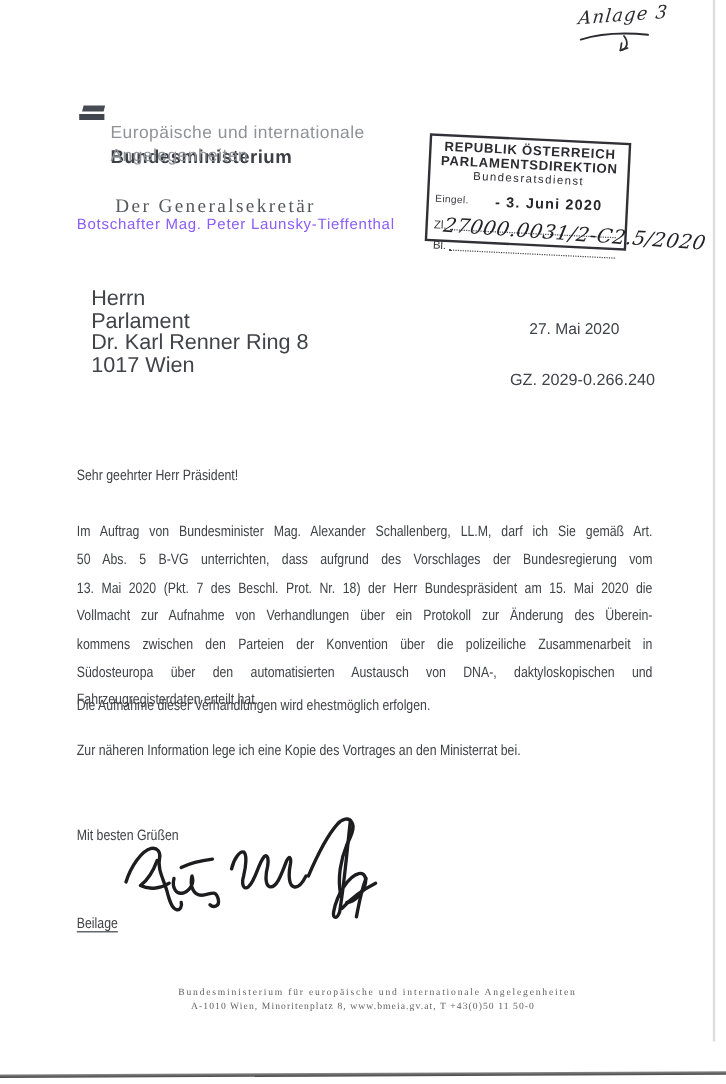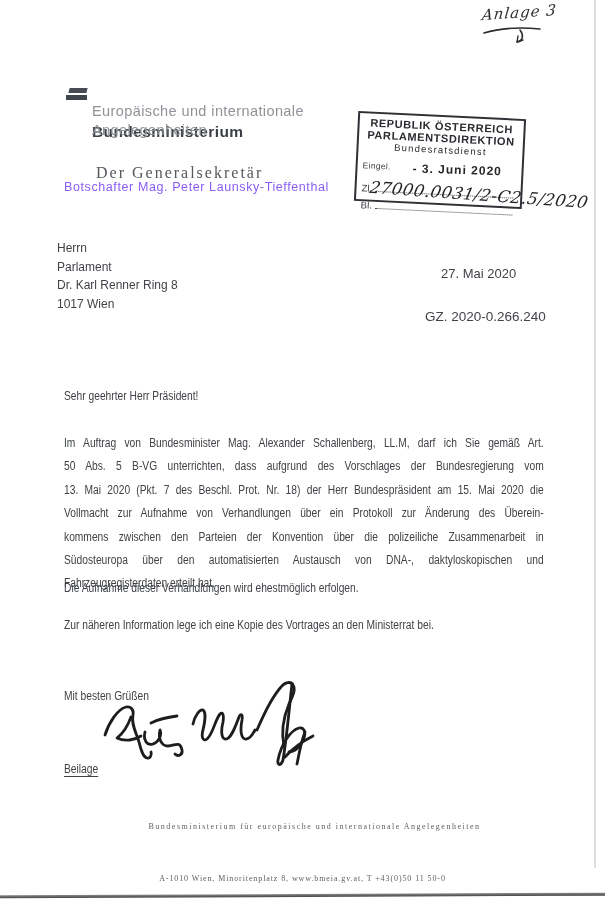--- a/index.html
+++ b/index.html
@@ -67,21 +67,21 @@
     left: 372px; top: 178px;
     font: italic 16.5px "DejaVu Serif", serif;
     color: #232327;
     letter-spacing: 0.5px;
     transform: rotate(4deg) skewX(-8deg);
     transform-origin: left top;
     white-space: nowrap;
   }
 
   
-  .recipient { left: 57px; top: 239px; font-size: 12px; line-height: 18.7px; color: #404348; }
+  .recipient { left: 76px; top: 239px; font-size: 18px; line-height: 18.7px; color: #404348; }
   .date { left: 441px; top: 266px; font-size: 13px; }
   .gz { left: 425px; top: 309px; font-size: 13.5px; }
 
   
   .bodyblock {
     left: 64px; width: 585px;
     transform: scaleX(0.82);
     transform-origin: 0 0;
     font-size: 12.5px;
     color: #3f4246;
@@ -99,21 +99,21 @@
 
   .signature { left: 85px; top: 672px; }
 
   
   .footer-line {
     left: 0; right: 0; text-align: center;
     font-family: "Liberation Serif", serif;
     color: #5f5f5f;
   }
   .footer-line.f1 { top: 822px; font-size: 8px; letter-spacing: 1.5px; margin-left: 24px; }
-  .footer-line.f2 { top: 834px; font-size: 8px; letter-spacing: 0.9px; margin-top: 40px; }
+  .footer-line.f2 { top: 834px; font-size: 8px; letter-spacing: 0.9px; }
 
   
   .scan-edge-right { left: 594px; top: 0; width: 1.5px; height: 868px; background: #dedede; }
   .scan-edge-bottom {
     left: -5px; top: 894px; width: 618px; height: 2.5px;
     background: linear-gradient(to bottom, #8a8a8a, #454545);
     transform: rotate(-0.25deg);
   }
 </style>
 </head>
@@ -157,21 +157,21 @@
   </div>
   <div class="abs zl-handwritten">27000.0031/2-C2.5/2020</div>
 
   <div class="abs recipient">
     <div>Herrn</div>
     <div>Parlament</div>
     <div>Dr. Karl Renner Ring 8</div>
     <div>1017 Wien</div>
   </div>
   <div class="abs date">27. Mai 2020</div>
-  <div class="abs gz">GZ. 2020-0.266.240</div>
+  <div class="abs gz">GZ. 2029-0.266.240</div>
 
   <div class="abs bodyblock salutation">Sehr geehrter Herr Präsident!</div>
 
   <div class="abs bodyblock p1">
     <div class="jl">Im Auftrag von Bundesminister Mag. Alexander Schallenberg, LL.M, darf ich Sie gemäß Art.</div>
     <div class="jl">50 Abs. 5 B-VG unterrichten, dass aufgrund des Vorschlages der Bundesregierung vom</div>
     <div class="jl">13. Mai 2020 (Pkt. 7 des Beschl. Prot. Nr. 18) der Herr Bundespräsident am 15. Mai 2020 die</div>
     <div class="jl">Vollmacht zur Aufnahme von Verhandlungen über ein Protokoll zur Änderung des Überein-</div>
     <div class="jl">kommens zwischen den Parteien der Konvention über die polizeiliche Zusammenarbeit in</div>
     <div class="jl">Südosteuropa über den automatisierten Austausch von DNA-, daktyloskopischen und</div>

